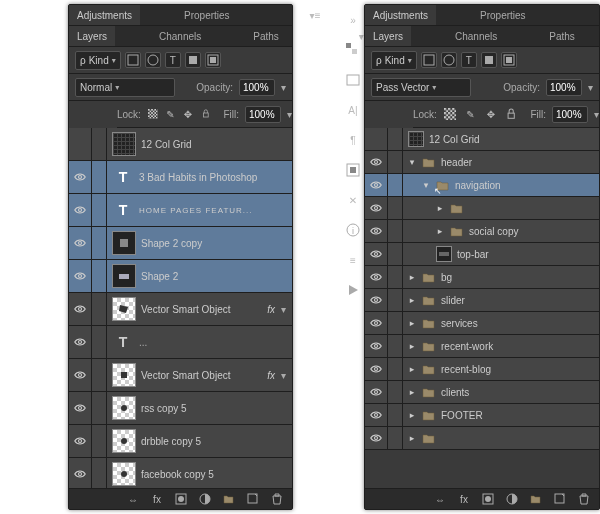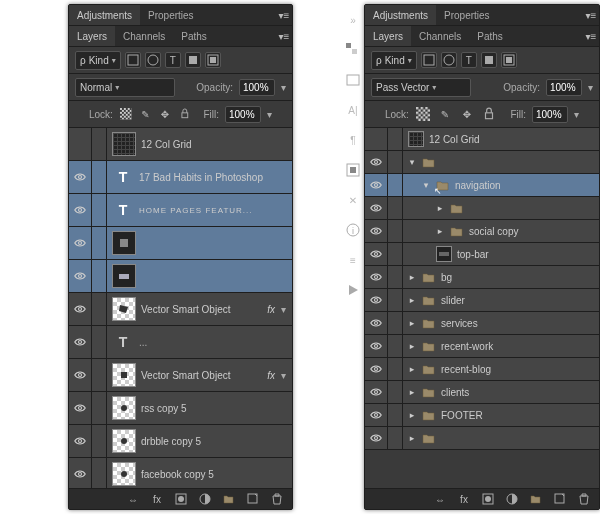--- a/index.html
+++ b/index.html
@@ -17,35 +17,35 @@
 .stage{position:relative;width:600px;height:514px;}
 .panel-wrap{position:absolute;top:0;bottom:0;padding-top:4px;}
 .before-wrap{left:68px;width:225px;}
 .after-wrap{left:364px;width:236px;}
 .side-label{position:absolute;top:6px;font-size:20px;color:#fff;font-weight:400;writing-mode:vertical-rl;transform:rotate(180deg);letter-spacing:1px;}
 .side-before{left:28px;}
 .side-after{left:316px;}
 .toolbar{position:absolute;top:4px;left:343px;width:20px;display:flex;flex-direction:column;gap:14px;align-items:center;padding-top:8px;}
 .toolbar .ticon{width:16px;height:16px;display:flex;align-items:center;justify-content:center;color:var(--icon);}
 .panel{background:var(--panel-bg);border:1px solid var(--border);border-radius:2px;box-shadow:0 0 4px rgba(0,0,0,.5);display:flex;flex-direction:column;height:504px;}
-.tab-row{display:flex;align-items:center;height:20px;background:var(--panel-dark);border-bottom:1px solid var(--border);}
+.tab-row{display:flex;align-items:center;height:20px;background:var(--panel-dark);border-bottom:1px solid var(--border);gap:36px;}
 .tab{padding:0 8px;height:100%;display:flex;align-items:center;color:var(--text-dim);cursor:pointer;}
 .tab.active{background:var(--panel-bg);color:var(--text);}
 .tab-spacer{flex:1;}
 .panel-menu{width:16px;text-align:center;color:var(--icon);}
 .filter-row{display:flex;align-items:center;height:22px;padding:2px 6px;gap:4px;border-bottom:1px solid var(--border);}
 .dd{background:var(--panel-darker);border:1px solid #555;border-radius:2px;padding:1px 4px;display:flex;align-items:center;gap:3px;color:var(--text);height:15px;}
 .dd .chev{font-size:8px;color:var(--text-dim);}
 .ficon{width:14px;height:14px;display:flex;align-items:center;justify-content:center;color:var(--icon);border:1px solid transparent;border-radius:2px;}
 .ficon.boxed{border-color:#555;background:var(--panel-darker);}
 .blend-row{display:flex;align-items:center;height:22px;padding:2px 6px;gap:6px;border-bottom:1px solid var(--border);}
 .blend-row .dd{flex:0 0 auto;min-width:80px;}
 .field{background:var(--panel-darker);border:1px solid #555;border-radius:2px;padding:1px 3px;color:#fff;height:13px;display:flex;align-items:center;min-width:28px;}
 .lbl{color:var(--text-dim);}
-.lock-row{display:flex;align-items:center;height:22px;padding:2px 20px;gap:6px;border-bottom:1px solid var(--border);}
+.lock-row{display:flex;align-items:center;height:22px;padding:2px 0;gap:6px;border-bottom:1px solid var(--border);margin-left:48px;}
 .layers{flex:1;overflow:auto;background:var(--panel-bg);}
 .layers::-webkit-scrollbar{width:10px;background:var(--panel-dark);}
 .layers::-webkit-scrollbar-thumb{background:#555;border-radius:5px;}
 .layer{display:flex;align-items:center;height:32px;border-bottom:1px solid var(--border);background:var(--row-bg);}
 .layer.small{height:22px;}
 .layer.sel{background:var(--row-sel);}
 .vis{width:22px;display:flex;align-items:center;justify-content:center;border-right:1px solid var(--border);align-self:stretch;}
 .vis svg{width:12px;height:12px;}
 .link-col{width:14px;align-self:stretch;border-right:1px solid var(--border);display:flex;align-items:center;justify-content:center;}
 .indent{display:inline-block;}
@@ -202,21 +202,21 @@
 
     <div class="layer sel">
       <div class="vis">
               <svg class="eye-svg" viewBox="0 0 16 16">
                 <path d="M1 8s2.5-4 7-4 7 4 7 4-2.5 4-7 4-7-4-7-4z"></path>
                 <circle cx="8" cy="8" r="2"></circle>
               </svg>
             </div>
       <div class="link-col"></div>
       <div class="thumb dark" style="background:transparent;border:none;color:#fff;font-size:14px;font-weight:bold">T</div>
-      <div class="lname" style="position:relative"><span>17 Bad Habits in Photoshop</span></div>
+      <div class="lname" style="position:relative"><span>3 Bad Habits in Photoshop</span></div>
     </div>
 
     <div class="layer sel">
       <div class="vis">
               <svg class="eye-svg" viewBox="0 0 16 16">
                 <path d="M1 8s2.5-4 7-4 7 4 7 4-2.5 4-7 4-7-4-7-4z"></path>
                 <circle cx="8" cy="8" r="2"></circle>
               </svg>
             </div>
       <div class="link-col"></div>
@@ -230,35 +230,37 @@
                 <path d="M1 8s2.5-4 7-4 7 4 7 4-2.5 4-7 4-7-4-7-4z"></path>
                 <circle cx="8" cy="8" r="2"></circle>
               </svg>
             </div>
       <div class="link-col"></div>
       <div class="thumb dark">
               <svg viewBox="0 0 14 14">
                 <rect x="3" y="3" width="8" height="8" fill="#888"></rect>
               </svg>
             </div>
+      <div class="lname">Shape 2 copy</div>
     </div>
 
     <div class="layer sel">
       <div class="vis">
               <svg class="eye-svg" viewBox="0 0 16 16">
                 <path d="M1 8s2.5-4 7-4 7 4 7 4-2.5 4-7 4-7-4-7-4z"></path>
                 <circle cx="8" cy="8" r="2"></circle>
               </svg>
             </div>
       <div class="link-col"></div>
       <div class="thumb dark">
               <svg viewBox="0 0 14 14">
                 <rect x="2" y="5" width="10" height="5" fill="#aab"></rect>
               </svg>
             </div>
+      <div class="lname">Shape 2</div>
     </div>
 
     <div class="layer">
       <div class="vis">
               <svg class="eye-svg" viewBox="0 0 16 16">
                 <path d="M1 8s2.5-4 7-4 7 4 7 4-2.5 4-7 4-7-4-7-4z"></path>
                 <circle cx="8" cy="8" r="2"></circle>
               </svg>
             </div>
       <div class="link-col"></div>
@@ -490,20 +492,21 @@
               </svg>
             </div>
       <div class="link-col"></div>
       <span class="indent" style="width:4px"></span>
       <div class="disclose">▾</div>
       <div class="thumb small" style="border:none;background:transparent">
               <svg viewBox="0 0 14 14">
                 <path class="folder-svg" d="M1 4h4l1 1h6v7H1z"></path>
               </svg>
             </div>
+      <div class="lname">header</div>
     </div>
 
     <div class="layer small sel">
       <div class="vis">
               <svg class="eye-svg" viewBox="0 0 16 16">
                 <path d="M1 8s2.5-4 7-4 7 4 7 4-2.5 4-7 4-7-4-7-4z"></path>
                 <circle cx="8" cy="8" r="2"></circle>
               </svg>
             </div>
       <div class="link-col"></div>

